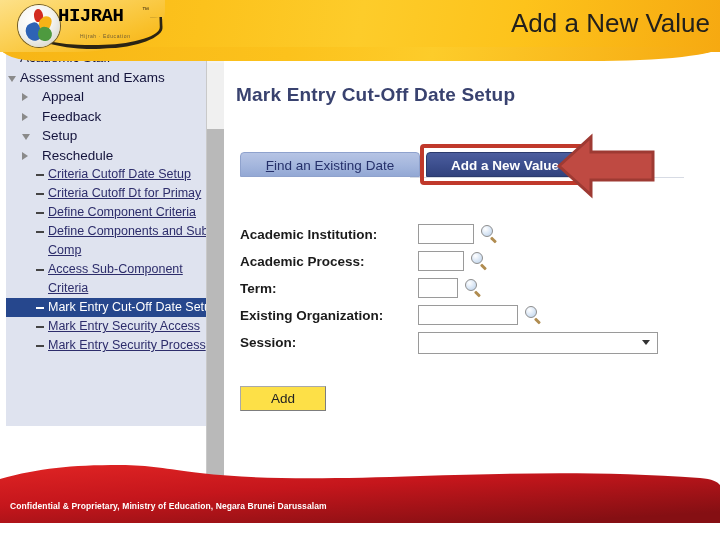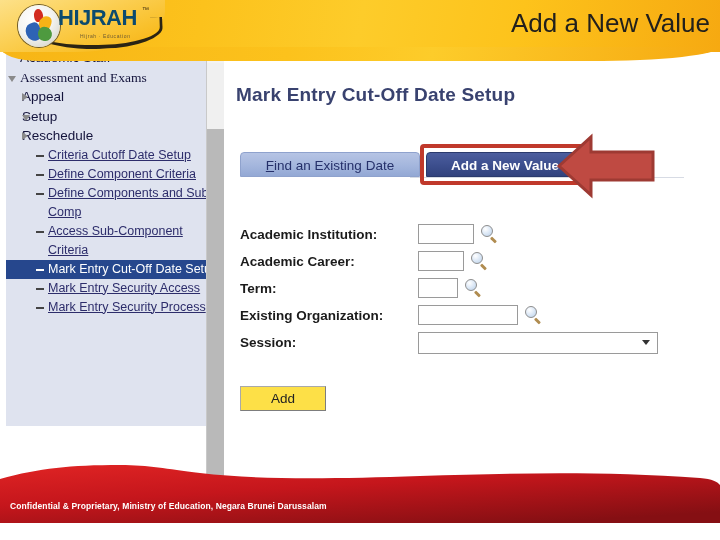--- a/index.html
+++ b/index.html
@@ -97,25 +97,25 @@
     left: 30px; top: 18px;
     width: 124px; height: 26px;
     border-bottom: 4px solid #2b2414;
     border-right: 3px solid #2b2414;
     border-radius: 0 0 70% 80% / 0 0 100% 90%;
     transform: rotate(-2deg);
   }
   .logo-text {
     position: absolute;
     left: 52px; top: 4px;
-    font-size: 22px;
+    font-size: 19px;
     font-weight: bold;
     letter-spacing: -0.5px;
-    color: #0c4a6e;
-    font-family: Liberation Sans, sans-serif;
+    color: #000000;
+    font-family: Liberation Mono, monospace;
   }
   .logo-tm {
     position: absolute;
     left: 136px; top: 5px;
     font-size: 7px;
     color: #3b2a10;
   }
   .logo-sub {
     position: absolute;
     left: 74px; top: 32px;
@@ -158,22 +158,22 @@
   }
   .mi {
     position: relative;
     font-size: 13px;
     line-height: 19.5px;
     color: #1f1f4a;
     padding: 0 2px 0 0;
     white-space: nowrap;
   }
   .mi-l0 { padding-left: 14px; font-size: 13.5px; color: #14143c; }
-  .mi-l1 { padding-left: 14px; font-size: 13.5px; color: #14143c; font-family: Liberation Serif, serif; }
-  .mi-l2 { padding-left: 16px; font-size: 13.5px; color: #14143c; }
+  .mi-l1 { padding-left: 14px; font-size: 13.5px; color: #14143c; }
+  .mi-l2 { padding-left: 36px; font-size: 13.5px; color: #14143c; }
   .mi-l3 {
     padding-left: 42px;
     font-size: 12.5px;
     line-height: 19px;
     white-space: normal;
     width: 170px;
   }
   .mi-l3 .lbl {
     color: #2d2d6b;
     text-decoration: underline;
@@ -435,23 +435,25 @@
 <body>
 
 <div id="slide">
 
   <div class="sidebar">
     <div class="sidebar-panel">
       <ul class="menu-list" id="menu-list">
           <li class="mi mi-l0"><span class="lbl">Academic Staff</span></li>
           <li class="mi mi-l1"><span class="arrow-open"></span><span class="lbl">Assessment and Exams</span></li>
           <li class="mi mi-l2"><span class="arrow-closed"></span><span class="lbl">Appeal</span></li>
+          <li class="mi mi-l2"><span class="arrow-closed"></span><span class="lbl">Feedback</span></li>
           <li class="mi mi-l2"><span class="arrow-open"></span><span class="lbl">Setup</span></li>
           <li class="mi mi-l2"><span class="arrow-closed"></span><span class="lbl">Reschedule</span></li>
           <li class="mi mi-l3"><span class="dash"></span><span class="lbl">Criteria Cutoff Date Setup</span></li>
+          <li class="mi mi-l3"><span class="dash"></span><span class="lbl">Criteria Cutoff Dt for Primay</span></li>
           <li class="mi mi-l3"><span class="dash"></span><span class="lbl">Define Component Criteria</span></li>
           <li class="mi mi-l3"><span class="dash"></span><span class="lbl">Define Components and Sub Comp</span></li>
           <li class="mi mi-l3"><span class="dash"></span><span class="lbl">Access Sub-Component Criteria</span></li>
           <li class="mi mi-l3 mi-sel"><span class="dash"></span><span class="lbl">Mark Entry Cut-Off Date Setup</span></li>
           <li class="mi mi-l3"><span class="dash"></span><span class="lbl">Mark Entry Security Access</span></li>
           <li class="mi mi-l3"><span class="dash"></span><span class="lbl">Mark Entry Security Process</span></li>
         </ul>
     </div>
     <div class="scrollbar">
       <div class="sb-up"></div>
@@ -478,21 +480,21 @@
     <div class="form" id="form-rows">
         <div class="frow">
           <div class="flabel">Academic Institution:</div>
           <input type="text" class="finput" style="left: 178px; width: 56px;">
           <span class="lookup" style="left: 240px;">
             <span class="lens"></span>
             <span class="handle"></span>
           </span>
         </div>
         <div class="frow">
-          <div class="flabel">Academic Career:</div>
+          <div class="flabel">Academic Process:</div>
           <input type="text" class="finput" style="left: 178px; width: 46px;">
           <span class="lookup" style="left: 230px;">
             <span class="lens"></span>
             <span class="handle"></span>
           </span>
         </div>
         <div class="frow">
           <div class="flabel">Term:</div>
           <input type="text" class="finput" style="left: 178px; width: 40px;">
           <span class="lookup" style="left: 224px;">

